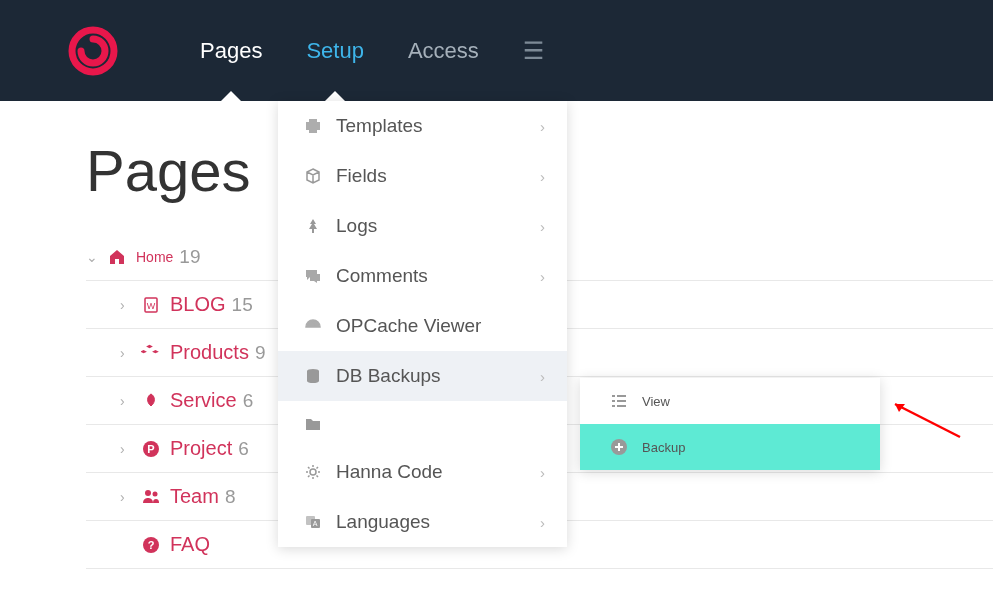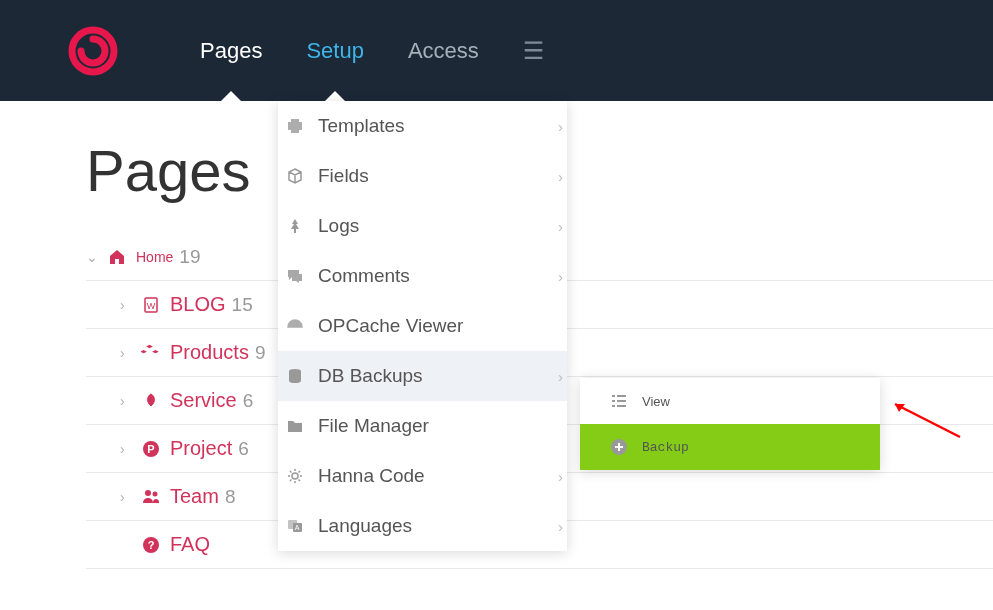--- a/index.html
+++ b/index.html
@@ -19,28 +19,28 @@
     .tree { padding-left: 86px; }
     .tree-item { display: flex; align-items: center; padding: 12px 0; border-bottom: 1px solid #e8e8e8; font-size: 20px; }
     .tree-item .toggle { color: #b0b0b0; width: 20px; font-size: 14px; }
     .tree-icon { width: 22px; color: #d1335b; display: inline-flex; justify-content: center; margin-right: 8px; }
     .tree-label { color: #d1335b; margin-right: 6px; }
     .tree-count { color: #999; font-size: 19px; }
     .tree-child { padding-left: 34px; }
     .tree-home .tree-label { font-size: 14px; }
 
     .dropdown { position: absolute; top: 101px; left: 278px; width: 289px; background: #fff; box-shadow: 0 2px 12px rgba(0,0,0,0.15); z-index: 10; }
-    .dropdown-item { display: flex; align-items: center; padding: 14px 4px; font-size: 19px; color: #555; cursor: pointer; position: relative; }
+    .dropdown-item { display: flex; align-items: center; padding: 14px 22px; font-size: 19px; color: #555; cursor: pointer; position: relative; }
     .dropdown-item.highlighted { background: #eef1f5; }
     .dropdown-icon { color: #999; width: 26px; margin-right: 10px; display: inline-flex; justify-content: center; align-items: center; }
     .dropdown-chevron { margin-left: auto; color: #bbb; font-size: 15px; }
 
     .submenu { position: absolute; top: 378px; left: 580px; width: 300px; background: #fff; box-shadow: 0 2px 12px rgba(0,0,0,0.15); z-index: 11; }
     .submenu-item { display: flex; align-items: center; padding: 14px 26px; font-size: 13px; color: #555; cursor: pointer; }
-    .submenu-item.highlighted { background: #84cc16; font-family: Liberation Mono, monospace; }
+    .submenu-item.highlighted { background: #5eead4; }
     .submenu-icon { color: #999; width: 26px; margin-right: 10px; display: inline-flex; justify-content: center; align-items: center; }
 
     .arrow-annotation { position: absolute; top: 392px; left: 885px; z-index: 20; }
 
     svg { display: block; }
   </style>
 </head>
 <body>
 
 <div class="topbar">
@@ -198,21 +198,20 @@
     </span>
     <span>DB Backups</span>
     <span class="dropdown-chevron">›</span>
   </div>
   <div class="dropdown-item">
     <span class="dropdown-icon">
       <svg width="18" height="18" viewBox="0 0 18 18" fill="#999">
           <path d="M2 4 L7 4 L9 6 L16 6 L16 15 L2 15 Z"></path>
         </svg>
     </span>
-    <span>File Manager</span>
   </div>
   <div class="dropdown-item">
     <span class="dropdown-icon">
       <svg width="18" height="18" viewBox="0 0 18 18" fill="none" stroke="#999" stroke-width="1.5">
           <circle cx="9" cy="9" r="3"></circle>
           <path d="M9 2 L9 4 M9 14 L9 16 M2 9 L4 9 M14 9 L16 9 M4 4 L5.5 5.5 M12.5 12.5 L14 14 M4 14 L5.5 12.5 M12.5 5.5 L14 4"></path>
         </svg>
     </span>
     <span>Hanna Code</span>
     <span class="dropdown-chevron">›</span>

